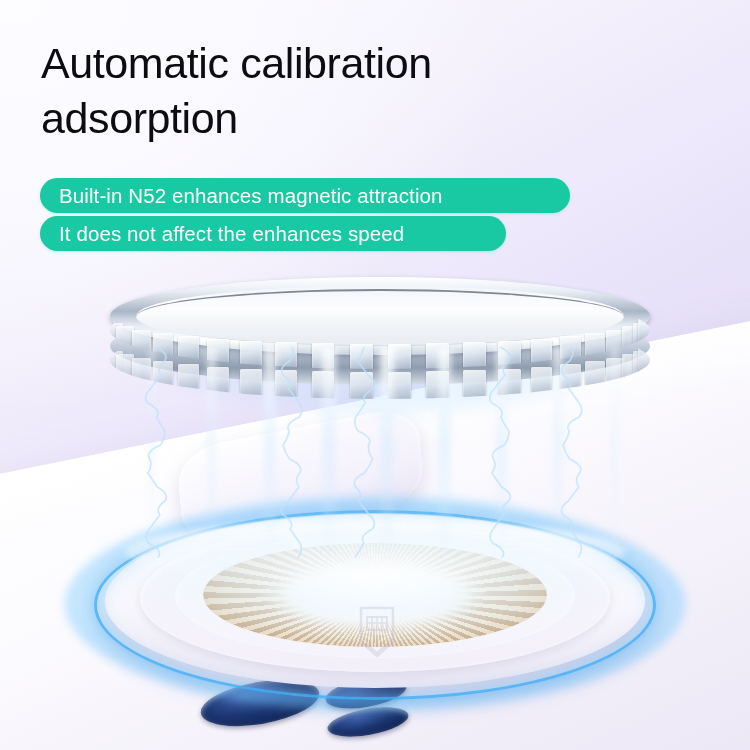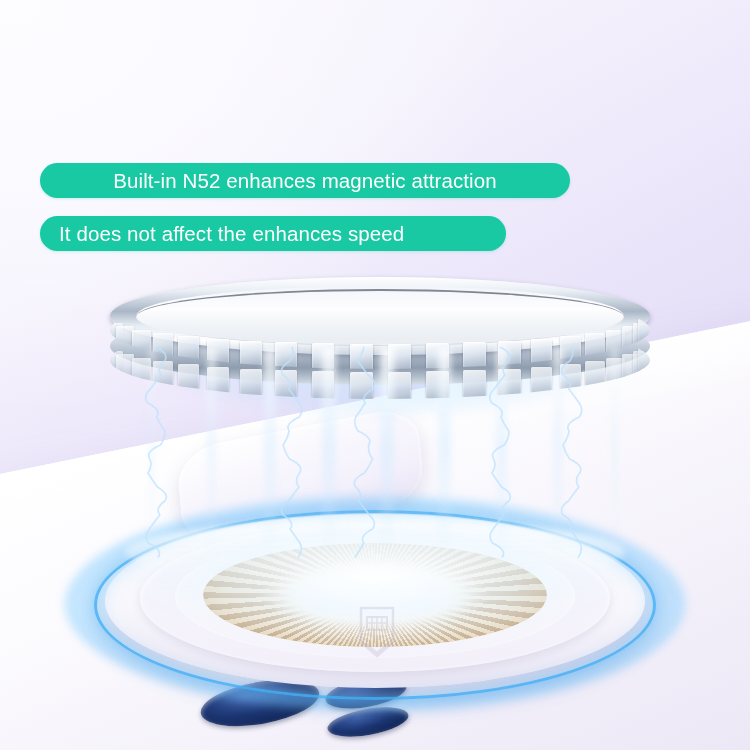--- a/index.html
+++ b/index.html
@@ -22,21 +22,21 @@
   }
 
   
   .badge{
     position:absolute;display:flex;align-items:center;
     background:#18c9a3;border-radius:999px;color:#ffffff;
     font-size:20.5px;letter-spacing:.1px;font-weight:400;
     padding:0 19px;height:35px;box-sizing:border-box;
     box-shadow:0 1px 3px rgba(24,201,163,.22);
   }
-  .badge1{left:40px;top:163px;width:530px;justify-content:center;}
+  .badge1{left:40px;top:178px;width:530px;}
   .badge2{left:40px;top:216px;width:466px;}
 
   
   .scene{position:absolute;left:0;top:252px;width:750px;height:498px;}
 
   
   .phone{
     position:absolute;left:-130px;top:150px;width:1010px;height:430px;
     background:linear-gradient(168deg,#ffffff 0%,#fcfbfe 30%,#f4f1fa 62%,#eae5f5 100%);
     border-radius:58px;
@@ -174,20 +174,22 @@
   
   .watermark{
     position:absolute;left:355px;top:604px;width:44px;height:56px;opacity:.30;
   }
 </style>
 </head>
 <body>
 
 <div class="stage">
 
+  <div class="headline">Automatic calibration
+adsorption</div>
 
   <div class="badge badge1">
     <span>Built-in N52 enhances magnetic attraction</span>
   </div>
   <div class="badge badge2">
     <span>It does not affect the enhances speed</span>
   </div>
 
   <div class="scene">
 

